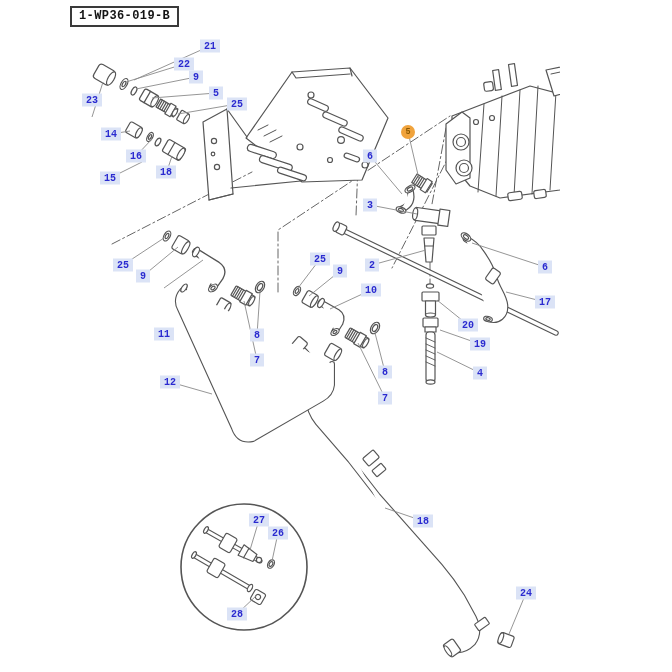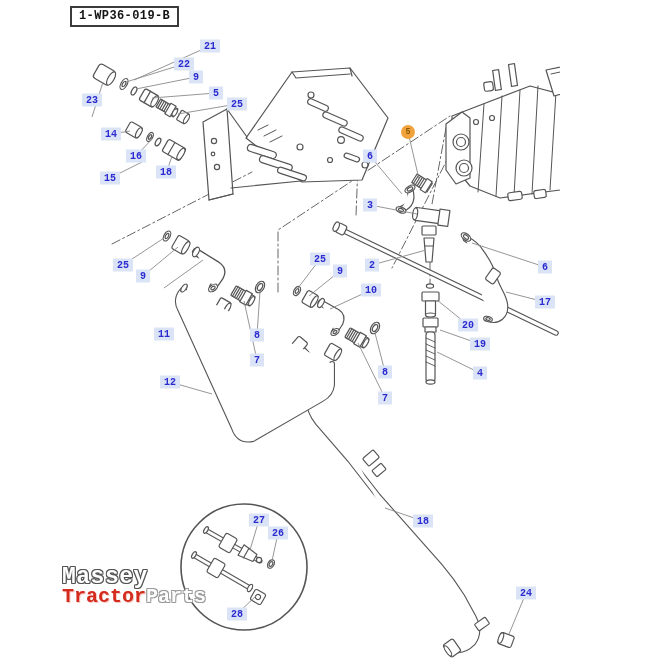--- a/index.html
+++ b/index.html
@@ -431,18 +431,14 @@
       <div class="callout" style="left: 468px; top: 325px;">20</div>
       <div class="callout" style="left: 480px; top: 344px; text-align: center;">19</div>
       <div class="callout" style="left: 480px; top: 373px;">4</div>
       <div class="callout" style="left: 423px; top: 521px;">18</div>
       <div class="callout" style="left: 526px; top: 593px;">24</div>
       <div class="callout" style="left: 259px; top: 520px;">27</div>
       <div class="callout" style="left: 278px; top: 533px; text-align: center;">26</div>
       <div class="callout" style="left: 237px; top: 614px;">28</div>
     </div>
 
-<div class="logo">
-  <div class="l1">Massey</div>
-  <div><span class="l2r">Tractor</span><span class="l2g">Parts</span></div>
+
 </div>
 
-</div>
-
 </body></html>

